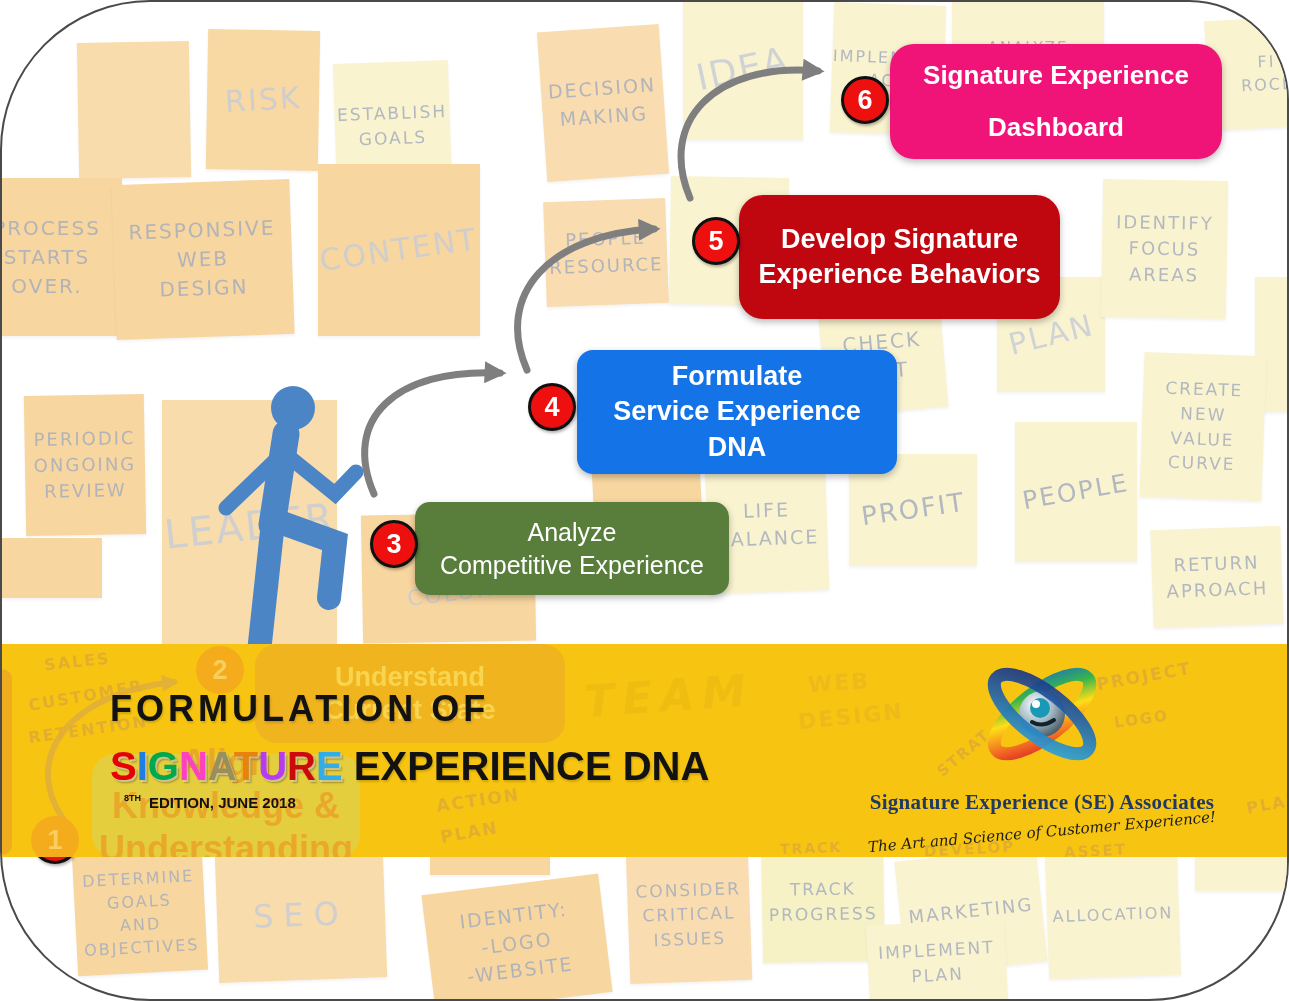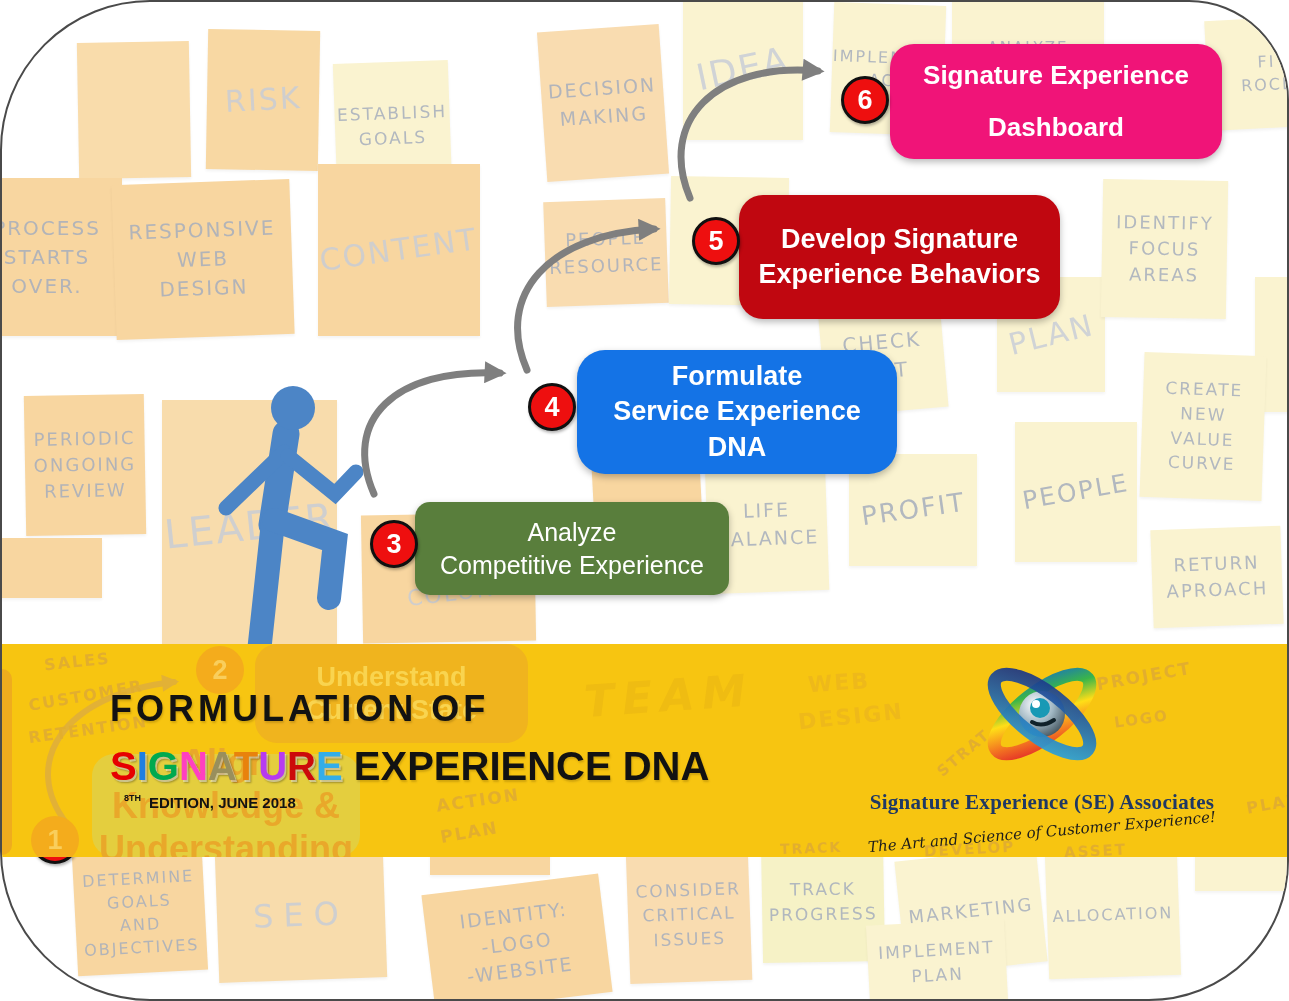--- a/index.html
+++ b/index.html
@@ -15,33 +15,33 @@
   
   #figure{position:absolute;left:170px;top:370px;z-index:3;}
   
   #arrows{position:absolute;left:0;top:0;z-index:5;pointer-events:none;}
   .flow-arrow{fill:none;stroke-width:7;stroke-linecap:round;}
   
   .step-box{position:absolute;z-index:9;border-radius:20px;color:#fff;display:flex;flex-direction:column;
             align-items:center;justify-content:center;text-align:center;line-height:1.3;
             box-shadow:0 3px 7px rgba(0,0,0,.28);}
   #box3{left:413px;top:500px;width:314px;height:93px;font-size:25px;font-weight:500;border-radius:15px;}
-  #box4{left:575px;top:348px;width:320px;height:124px;font-size:27px;font-weight:bold;border-radius:28px;}
+  #box4{left:575px;top:348px;width:320px;height:124px;font-size:27px;font-weight:bold;border-radius:16px;}
   #box5{left:737px;top:193px;width:321px;height:124px;font-size:27px;font-weight:bold;border-radius:24px;}
   #box6{left:888px;top:42px;width:332px;height:115px;font-size:26px;font-weight:bold;border-radius:24px;}
   .num{position:absolute;z-index:10;width:48px;height:48px;box-sizing:border-box;border-radius:50%;
        display:flex;align-items:center;justify-content:center;font-size:27px;font-weight:bold;}
   .num.solid{border:3px solid #101010;box-shadow:1px 2px 3px rgba(0,0,0,.3);}
   #num3{left:368px;top:518px;} #num4{left:526px;top:381px;}
   #num5{left:690px;top:215px;} #num6{left:839px;top:74px;}
   
   #banner{position:absolute;left:0;top:642px;width:1289px;height:213px;z-index:8;overflow:hidden;}
   .ghost-box{position:absolute;border-radius:22px;display:flex;flex-direction:column;align-items:center;
              justify-content:center;text-align:center;font-weight:bold;line-height:1.2;}
-  #gbox2{left:253px;top:0px;width:273px;height:99px;font-size:27px;}
+  #gbox2{left:253px;top:0px;width:310px;height:99px;font-size:27px;}
   #gbox1{left:90px;top:110px;width:268px;height:103px;font-size:36px;align-items:center;}
   .gnum{position:absolute;width:48px;height:48px;border-radius:50%;display:flex;align-items:center;
         justify-content:center;font-size:27px;font-weight:bold;}
   #gnum2{left:194px;top:2px;} #gnum1{left:29px;top:172px;}
   #edge-ghost{position:absolute;left:-14px;top:25px;width:24px;height:186px;border-radius:10px;}
   .ghost-text{position:absolute;font-weight:bold;font-family:"DejaVu Sans",sans-serif;letter-spacing:2px;}
   
   #title{position:absolute;left:108px;top:44px;z-index:12;color:#121212;}
   .t1{font-size:36px;font-weight:bold;letter-spacing:4px;white-space:nowrap;
       text-shadow:1px 2px 2px rgba(100,70,0,.25);}

